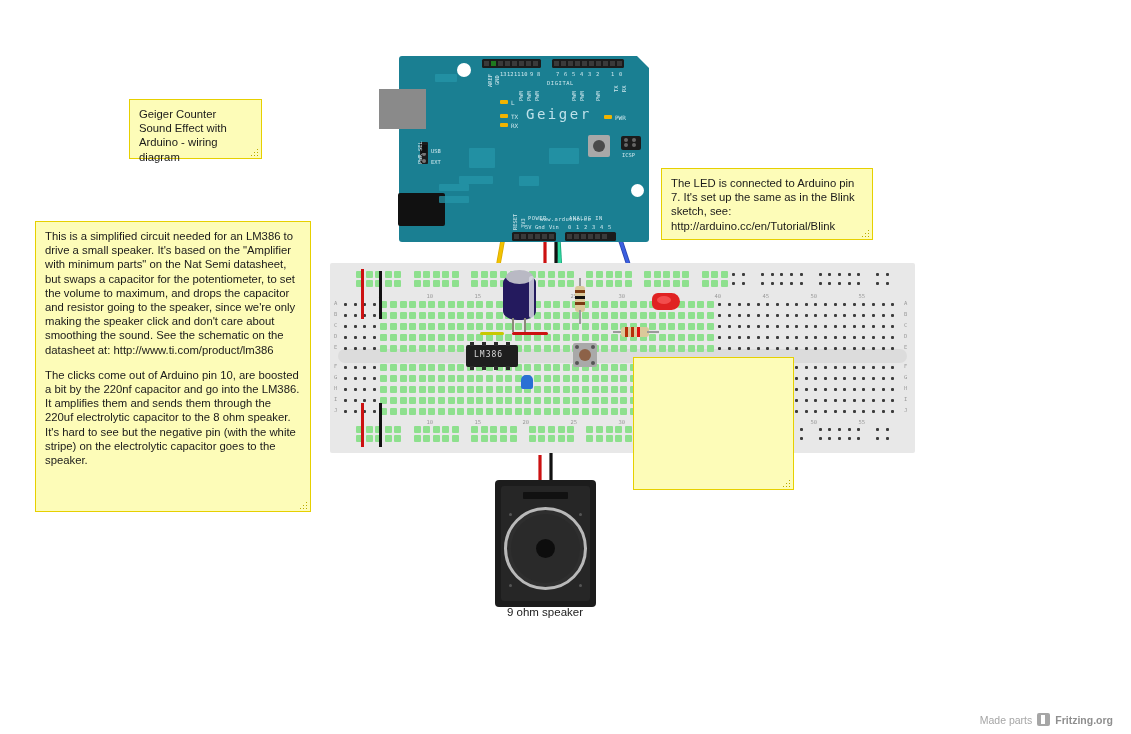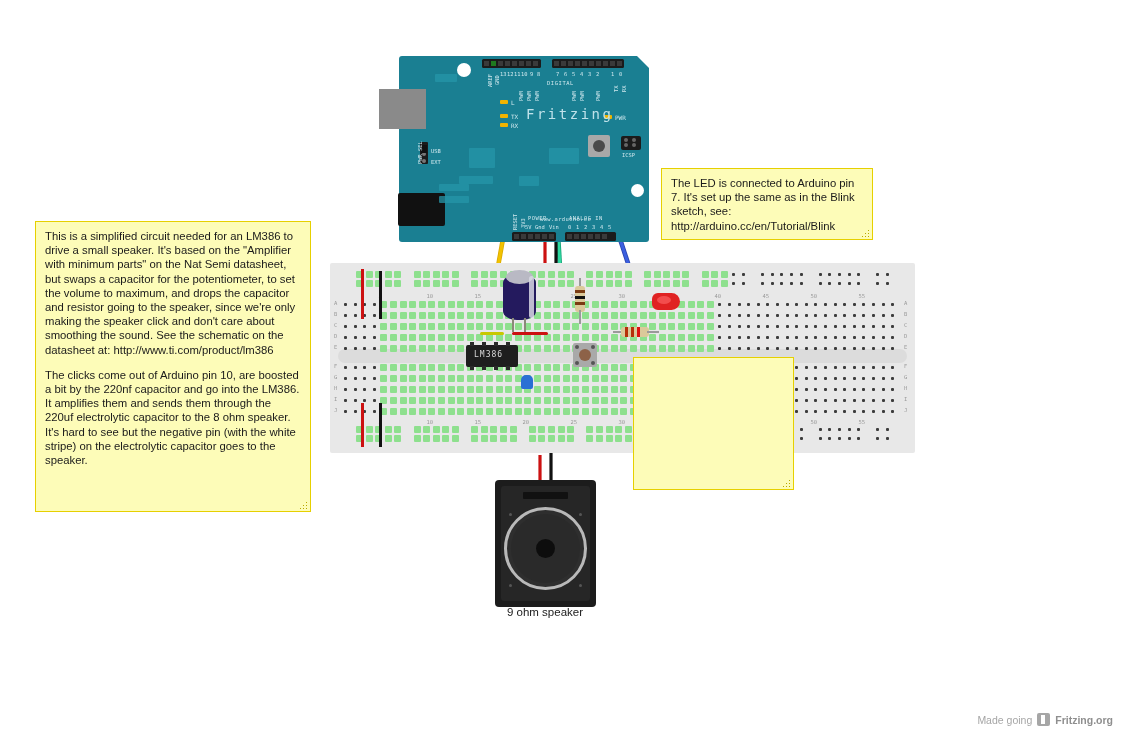--- a/index.html
+++ b/index.html
@@ -208,21 +208,21 @@
 
     <div class="ledsm" style="left:101px;top:44px;"></div>
     <div class="lbl" style="left:112px;top:43px;font-size:6px;">L</div>
     <div class="ledsm" style="left:101px;top:58px;"></div>
     <div class="lbl" style="left:112px;top:57px;font-size:6px;">TX</div>
     <div class="ledsm" style="left:101px;top:67px;"></div>
     <div class="lbl" style="left:112px;top:66px;font-size:6px;">RX</div>
     <div class="ledsm" style="left:205px;top:59px;"></div>
     <div class="lbl" style="left:216px;top:58px;font-size:6px;">PWR</div>
 
-    <div class="ard-logo" style="left:127px;top:50px;">Fritzing</div>
+    <div class="ard-logo" style="left:127px;top:50px;">Geiger</div>
 
     <div class="pwrsel" style="left:21px;top:86px;">
       <i style="top:3px;"></i>
         <i style="top:10px;"></i>
         <i style="top:17px;"></i>
     </div>
     <div class="jump" style="left:22px;top:89px;"></div>
     <div class="lbl v" style="left:18px;top:108px;">PWR SEL</div>
     <div class="lbl" style="left:32px;top:92px;">USB</div>
     <div class="lbl" style="left:32px;top:103px;">EXT</div>
@@ -1161,20 +1161,31 @@
     <div class="cone"></div>
     <div class="cone2"></div>
     <div class="dust"></div>
     <div class="scr" style="left:14px;top:33px;"></div>
     <div class="scr" style="left:84px;top:33px;"></div>
     <div class="scr" style="left:14px;top:104px;"></div>
     <div class="scr" style="left:84px;top:104px;"></div>
   </div>
   <div class="spk-lbl">9 ohm speaker</div>
 
+  <div class="note" style="left:129px;top:99px;width:133px;height:60px;">
+    <span>Geiger Counter Sound Effect with Arduino - wiring diagram</span>
+    <span class="grip">
+      <i style="right:0;bottom:0;"></i>
+        <i style="right:3px;bottom:0;"></i>
+        <i style="right:6px;bottom:0;"></i>
+      <i style="right:0;bottom:3px;"></i>
+        <i style="right:3px;bottom:3px;"></i>
+      <i style="right:0;bottom:6px;"></i>
+    </span>
+  </div>
 
   <div class="note" style="left:35px;top:221px;width:276px;height:291px;">
     <p>This is a simplified circuit needed for an LM386 to drive a small speaker.  It's based on the "Amplifier with minimum parts" on the Nat Semi datasheet, but swaps a capacitor for the potentiometer, to set the volume to maximum, and drops the capacitor and resistor going to the speaker, since we're only making the speaker click and don't care about smoothing the sound.  See the schematic on the datasheet at: http://www.ti.com/product/lm386</p>
     <p>The clicks come out of Arduino pin 10, are boosted a bit by the 220nf capacitor and go into the LM386.  It amplifies them and sends them through the 220uf electrolytic capacitor to the 8 ohm speaker.  It's hard to see but the negative pin (with the white stripe) on the electrolytic capacitor goes to the speaker.</p>
     <span class="grip">
       <i style="right:0;bottom:0;"></i>
         <i style="right:3px;bottom:0;"></i>
         <i style="right:6px;bottom:0;"></i>
       <i style="right:0;bottom:3px;"></i>
         <i style="right:3px;bottom:3px;"></i>
@@ -1199,18 +1210,18 @@
       <i style="right:0;bottom:0;"></i>
         <i style="right:3px;bottom:0;"></i>
         <i style="right:6px;bottom:0;"></i>
       <i style="right:0;bottom:3px;"></i>
         <i style="right:3px;bottom:3px;"></i>
       <i style="right:0;bottom:6px;"></i>
     </span>
   </div>
 
   <div class="footer">
-    <span>Made going</span>
+    <span>Made parts</span>
     <span class="fz"></span>
     <span class="name">Fritzing.org</span>
   </div>
 
 </div>
 
 </body></html>

